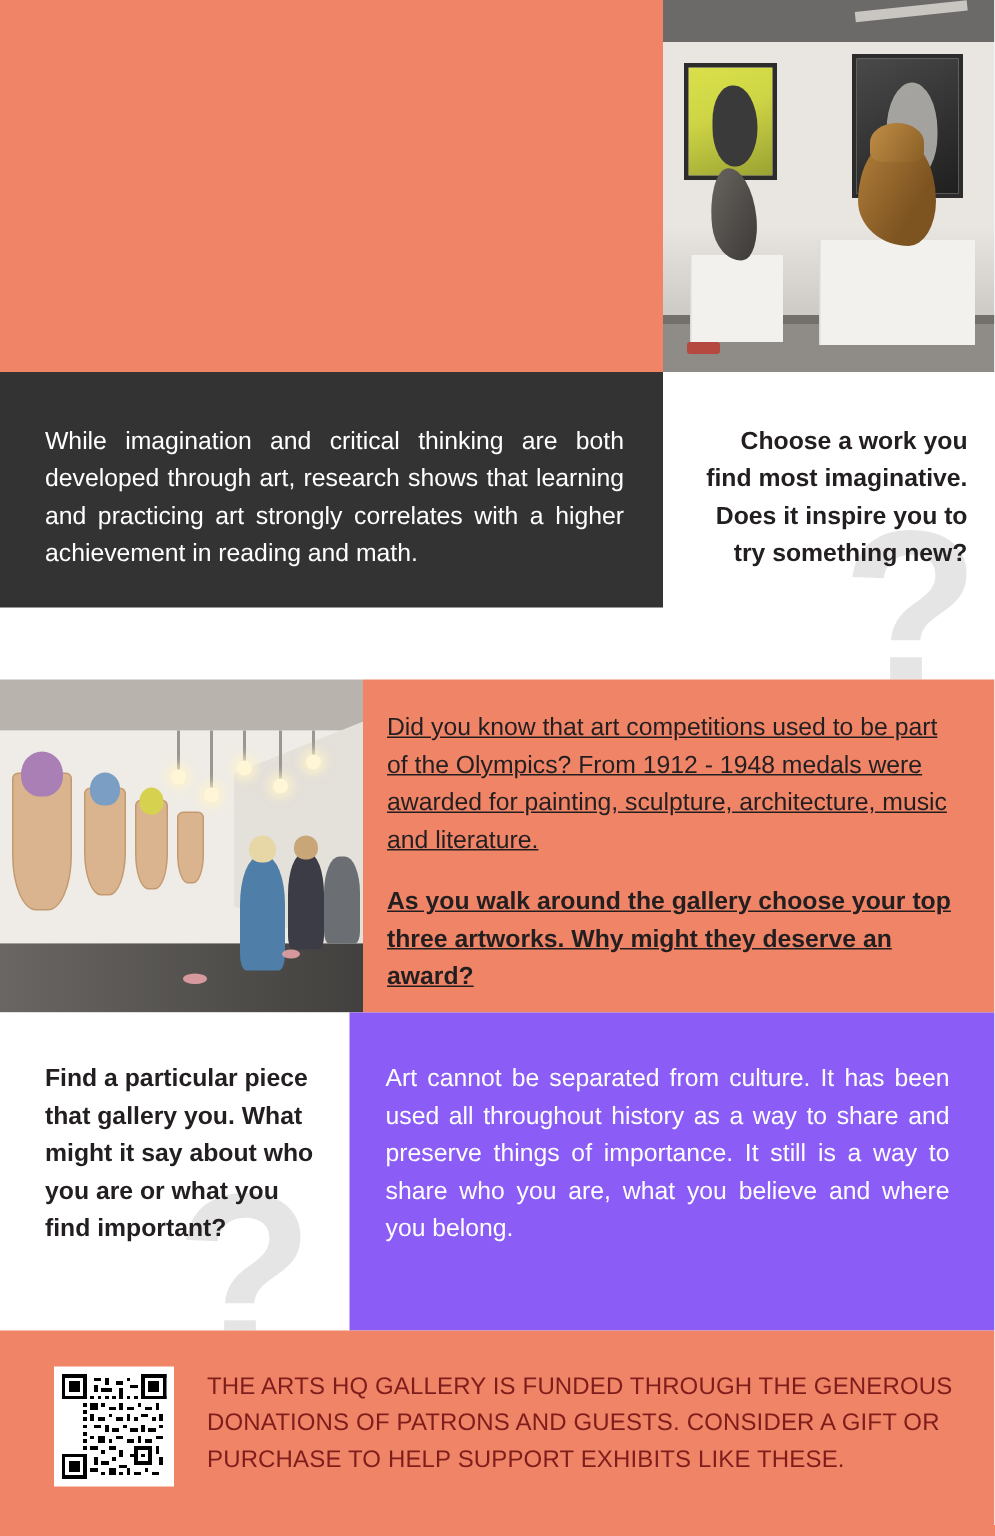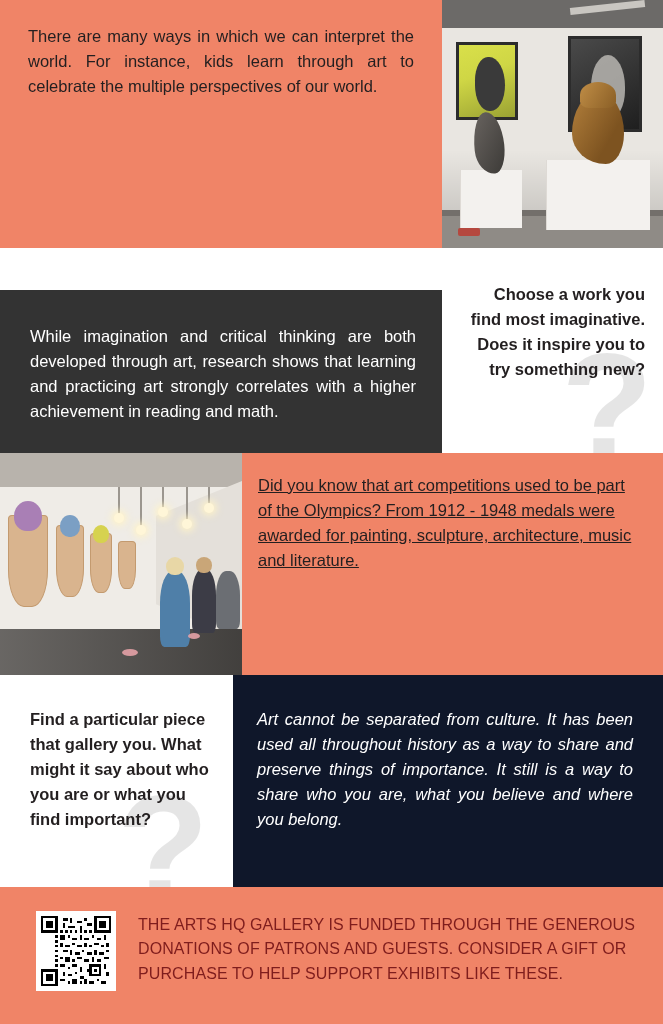--- a/index.html
+++ b/index.html
@@ -31,21 +31,21 @@
   }
   .panel-text p {
     margin: 0 0 16px 0;
   }
   .panel-text p:last-child { margin-bottom: 0; }
 
   
   .bg-salmon { background: #f08467; }
   .bg-dark   { background: #333333; }
   .bg-white  { background: #ffffff; }
-  .bg-teal   { background: #0f172a; font-style: italic; }
+  .bg-teal   { background: #8b5cf6; }
 
   .txt-dark  { color: #231f20; }
   .txt-white { color: #ffffff; }
 
   
   .body-copy {
     font-size: 16.5px;
     line-height: 1.52;
     font-weight: 400;
   }
@@ -145,21 +145,21 @@
     background: linear-gradient(120deg,#c08d46,#8a5f26);
     border-radius: 60% 60% 30% 30%;
   }
   .ph1-label {
     position:absolute; left: 16px; top: 228px; width: 22px; height: 8px;
     background: #b5483f; border-radius: 2px;
   }
 
   
   #p-research {
-    left: 0; top: 248px; width: 442px; height: 177px; margin-top: 42px;
+    left: 0; top: 248px; width: 442px; height: 157px;
   }
   #p-research .panel-text { padding: 34px 26px 0 30px; }
 
   #p-imaginative {
     left: 442px; top: 248px; width: 221px; height: 205px;
   }
   #p-imaginative .panel-text { padding: 34px 18px 0 18px; text-align: right; }
   #p-imaginative .qmark { right: 10px; bottom: -28px; }
 
   
@@ -256,21 +256,20 @@
     padding-top: 2px;
   }
 </style>
 </head>
 <body>
 
 <div class="poster">
 
   <section class="panel bg-salmon" id="p-intro">
     <div class="panel-text txt-dark body-copy">
-      <p class="justified">There are many ways in which we can interpret the world. For instance, kids learn through art to celebrate the multiple perspectives of our world.</p>
     </div>
   </section>
 
   <figure class="panel" id="photo-sculptures" style="margin:0;">
     <div class="ph1-ceiling"></div>
     <div class="ph1-wall"></div>
     <div class="ph1-wall-shadow"></div>
     <div class="ph1-frame left"></div>
     <div class="ph1-frame right"></div>
     <div class="ph1-floor"></div>
@@ -331,20 +330,21 @@
     <div class="ph2-head" style="left:196px; top:104px; width:16px; height:16px; background:#c9a678;"></div>
     <div class="ph2-person" style="left:216px; top:118px; width:24px; height:58px; background:#6b6e73;"></div>
 
     <div class="ph2-dot" style="left:122px; top:196px;"></div>
     <div class="ph2-dot" style="left:188px; top:180px; width:12px; height:6px;"></div>
   </figure>
 
   <section class="panel bg-salmon" id="p-olympics">
     <div class="panel-text txt-dark body-copy">
       <p>Did you know that art competitions used to be part of the Olympics? From 1912 - 1948 medals were awarded for painting, sculpture, architecture, music and literature.</p>
+      <p class="bold">As you walk around the gallery choose your top three artworks. Why might they deserve an award?</p>
     </div>
   </section>
 
   <section class="panel bg-white" id="p-attracts">
     <span class="qmark">?</span>
     <div class="panel-text txt-dark body-copy" style="position:relative;">
       <p class="bold">Find a particular piece that gallery you. What might it say about who you are or what you find important?</p>
     </div>
   </section>
 

